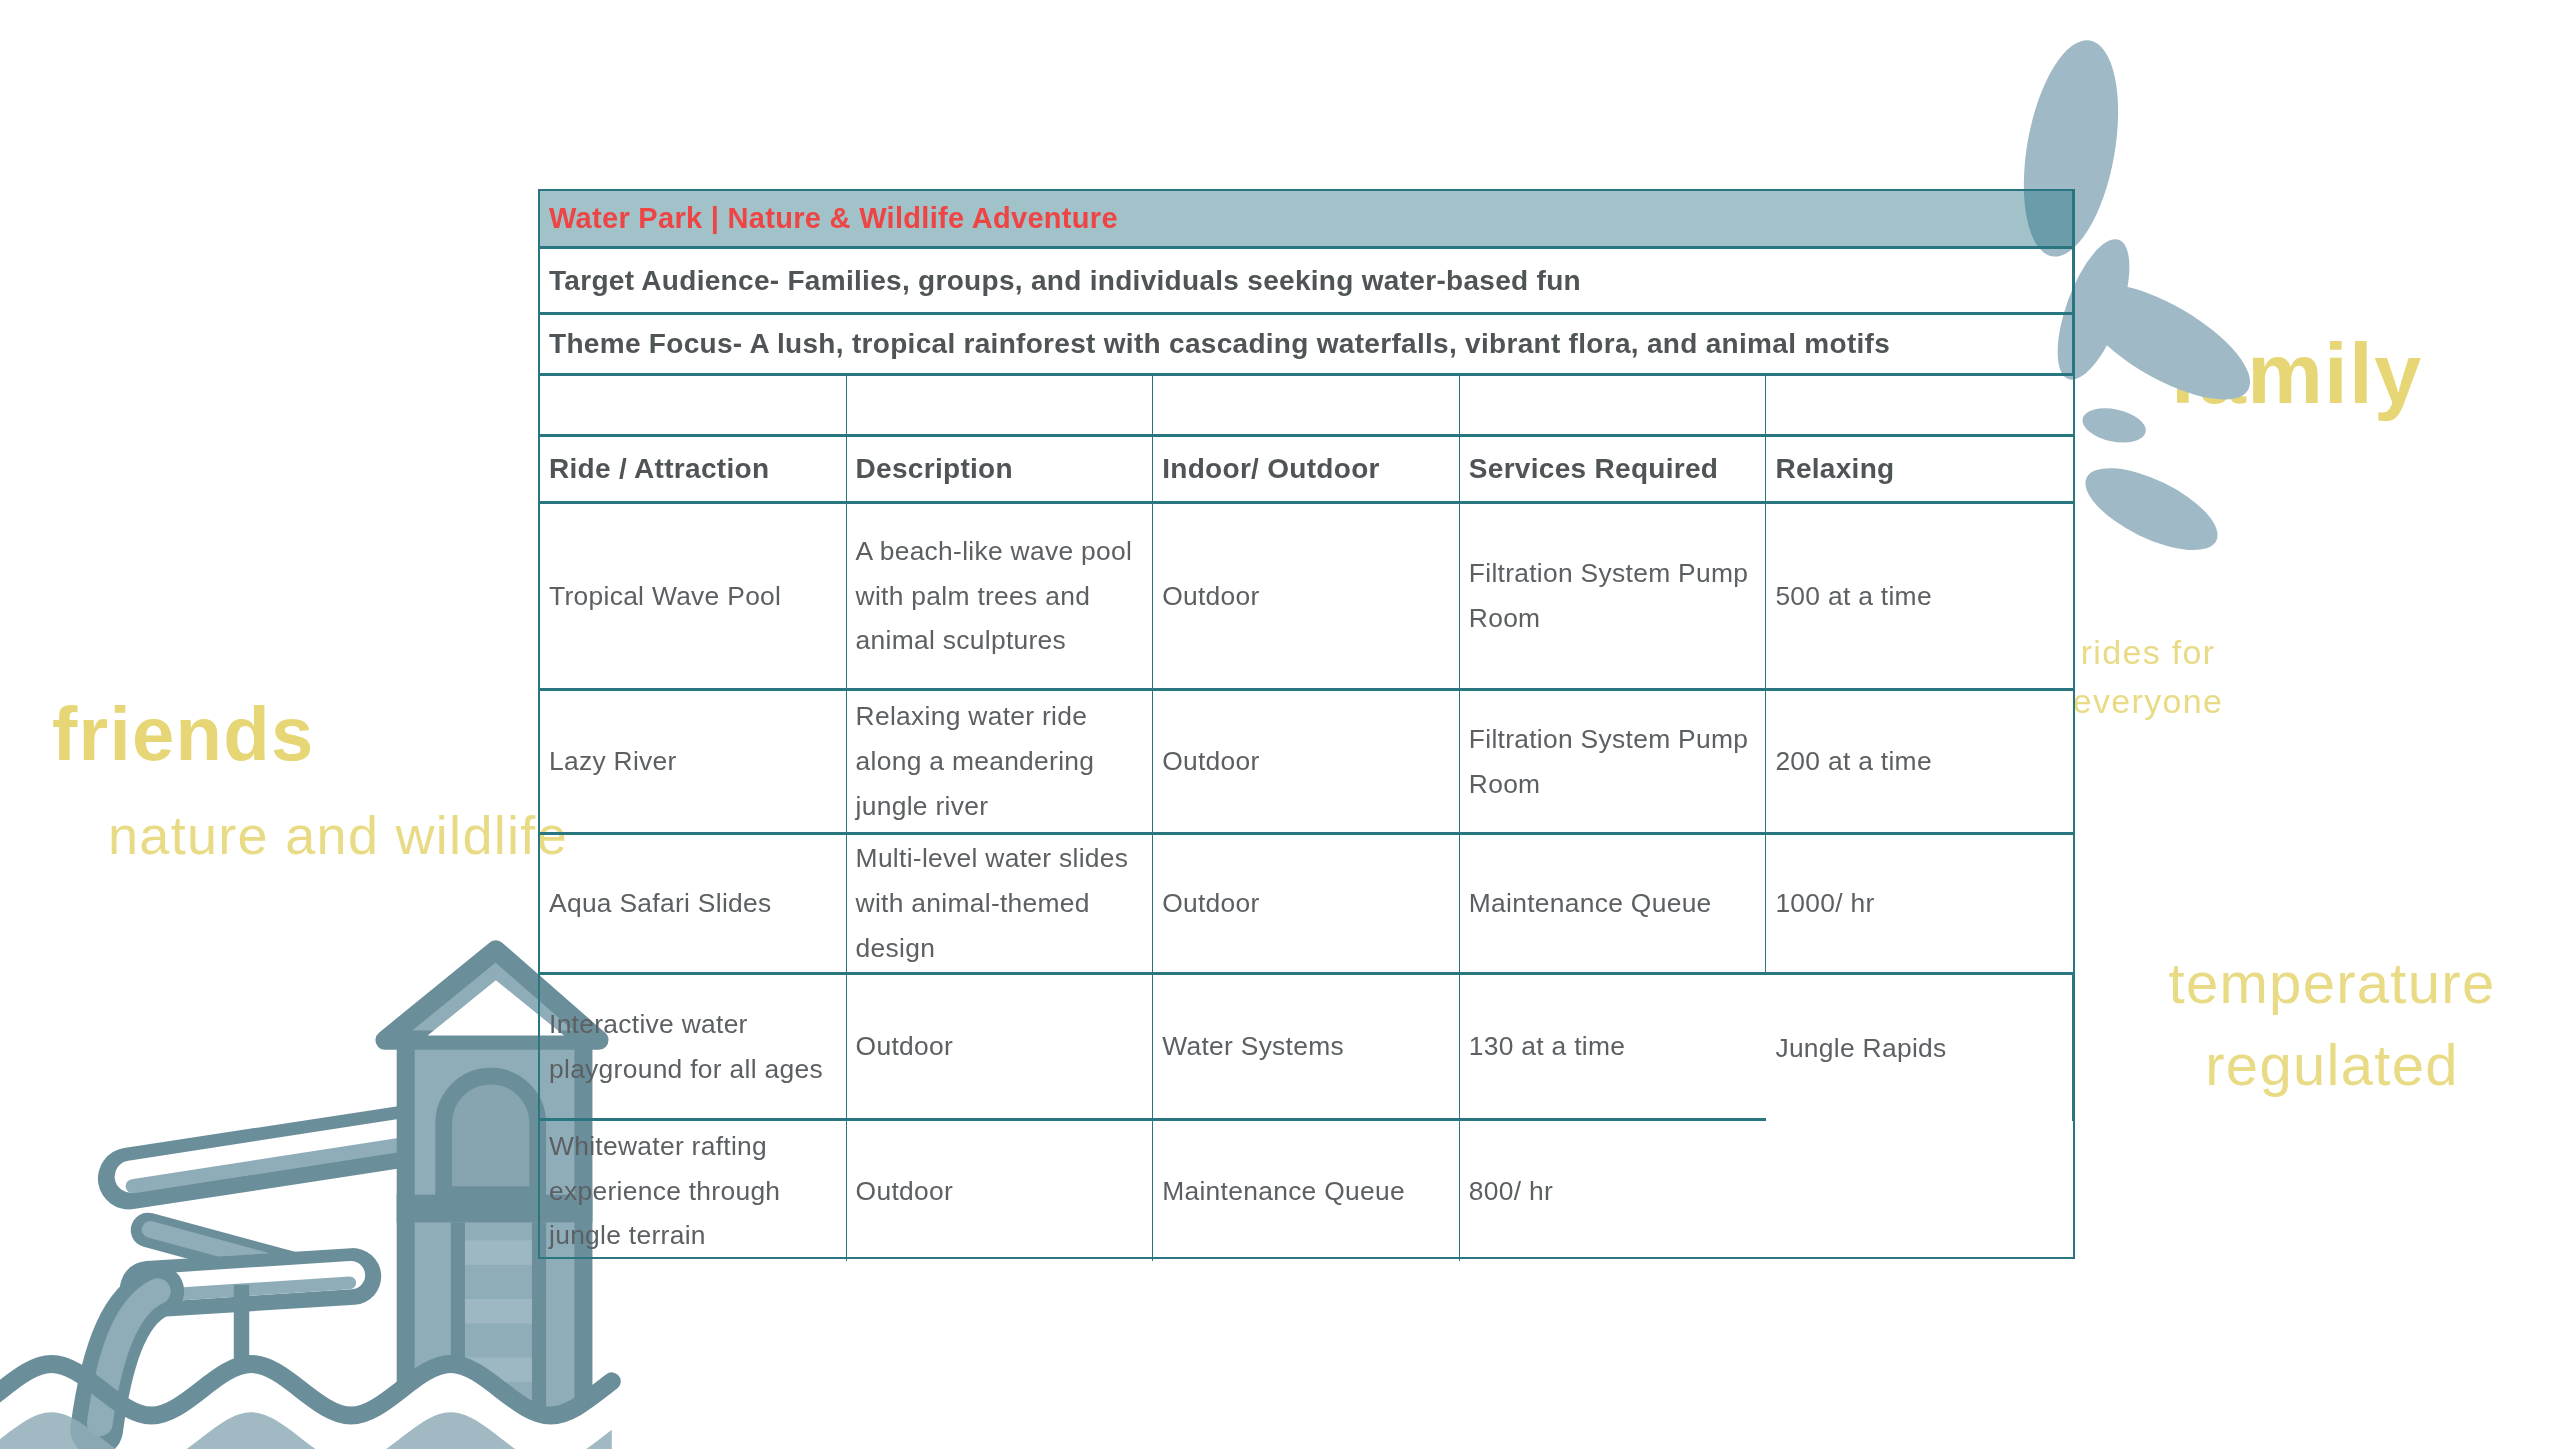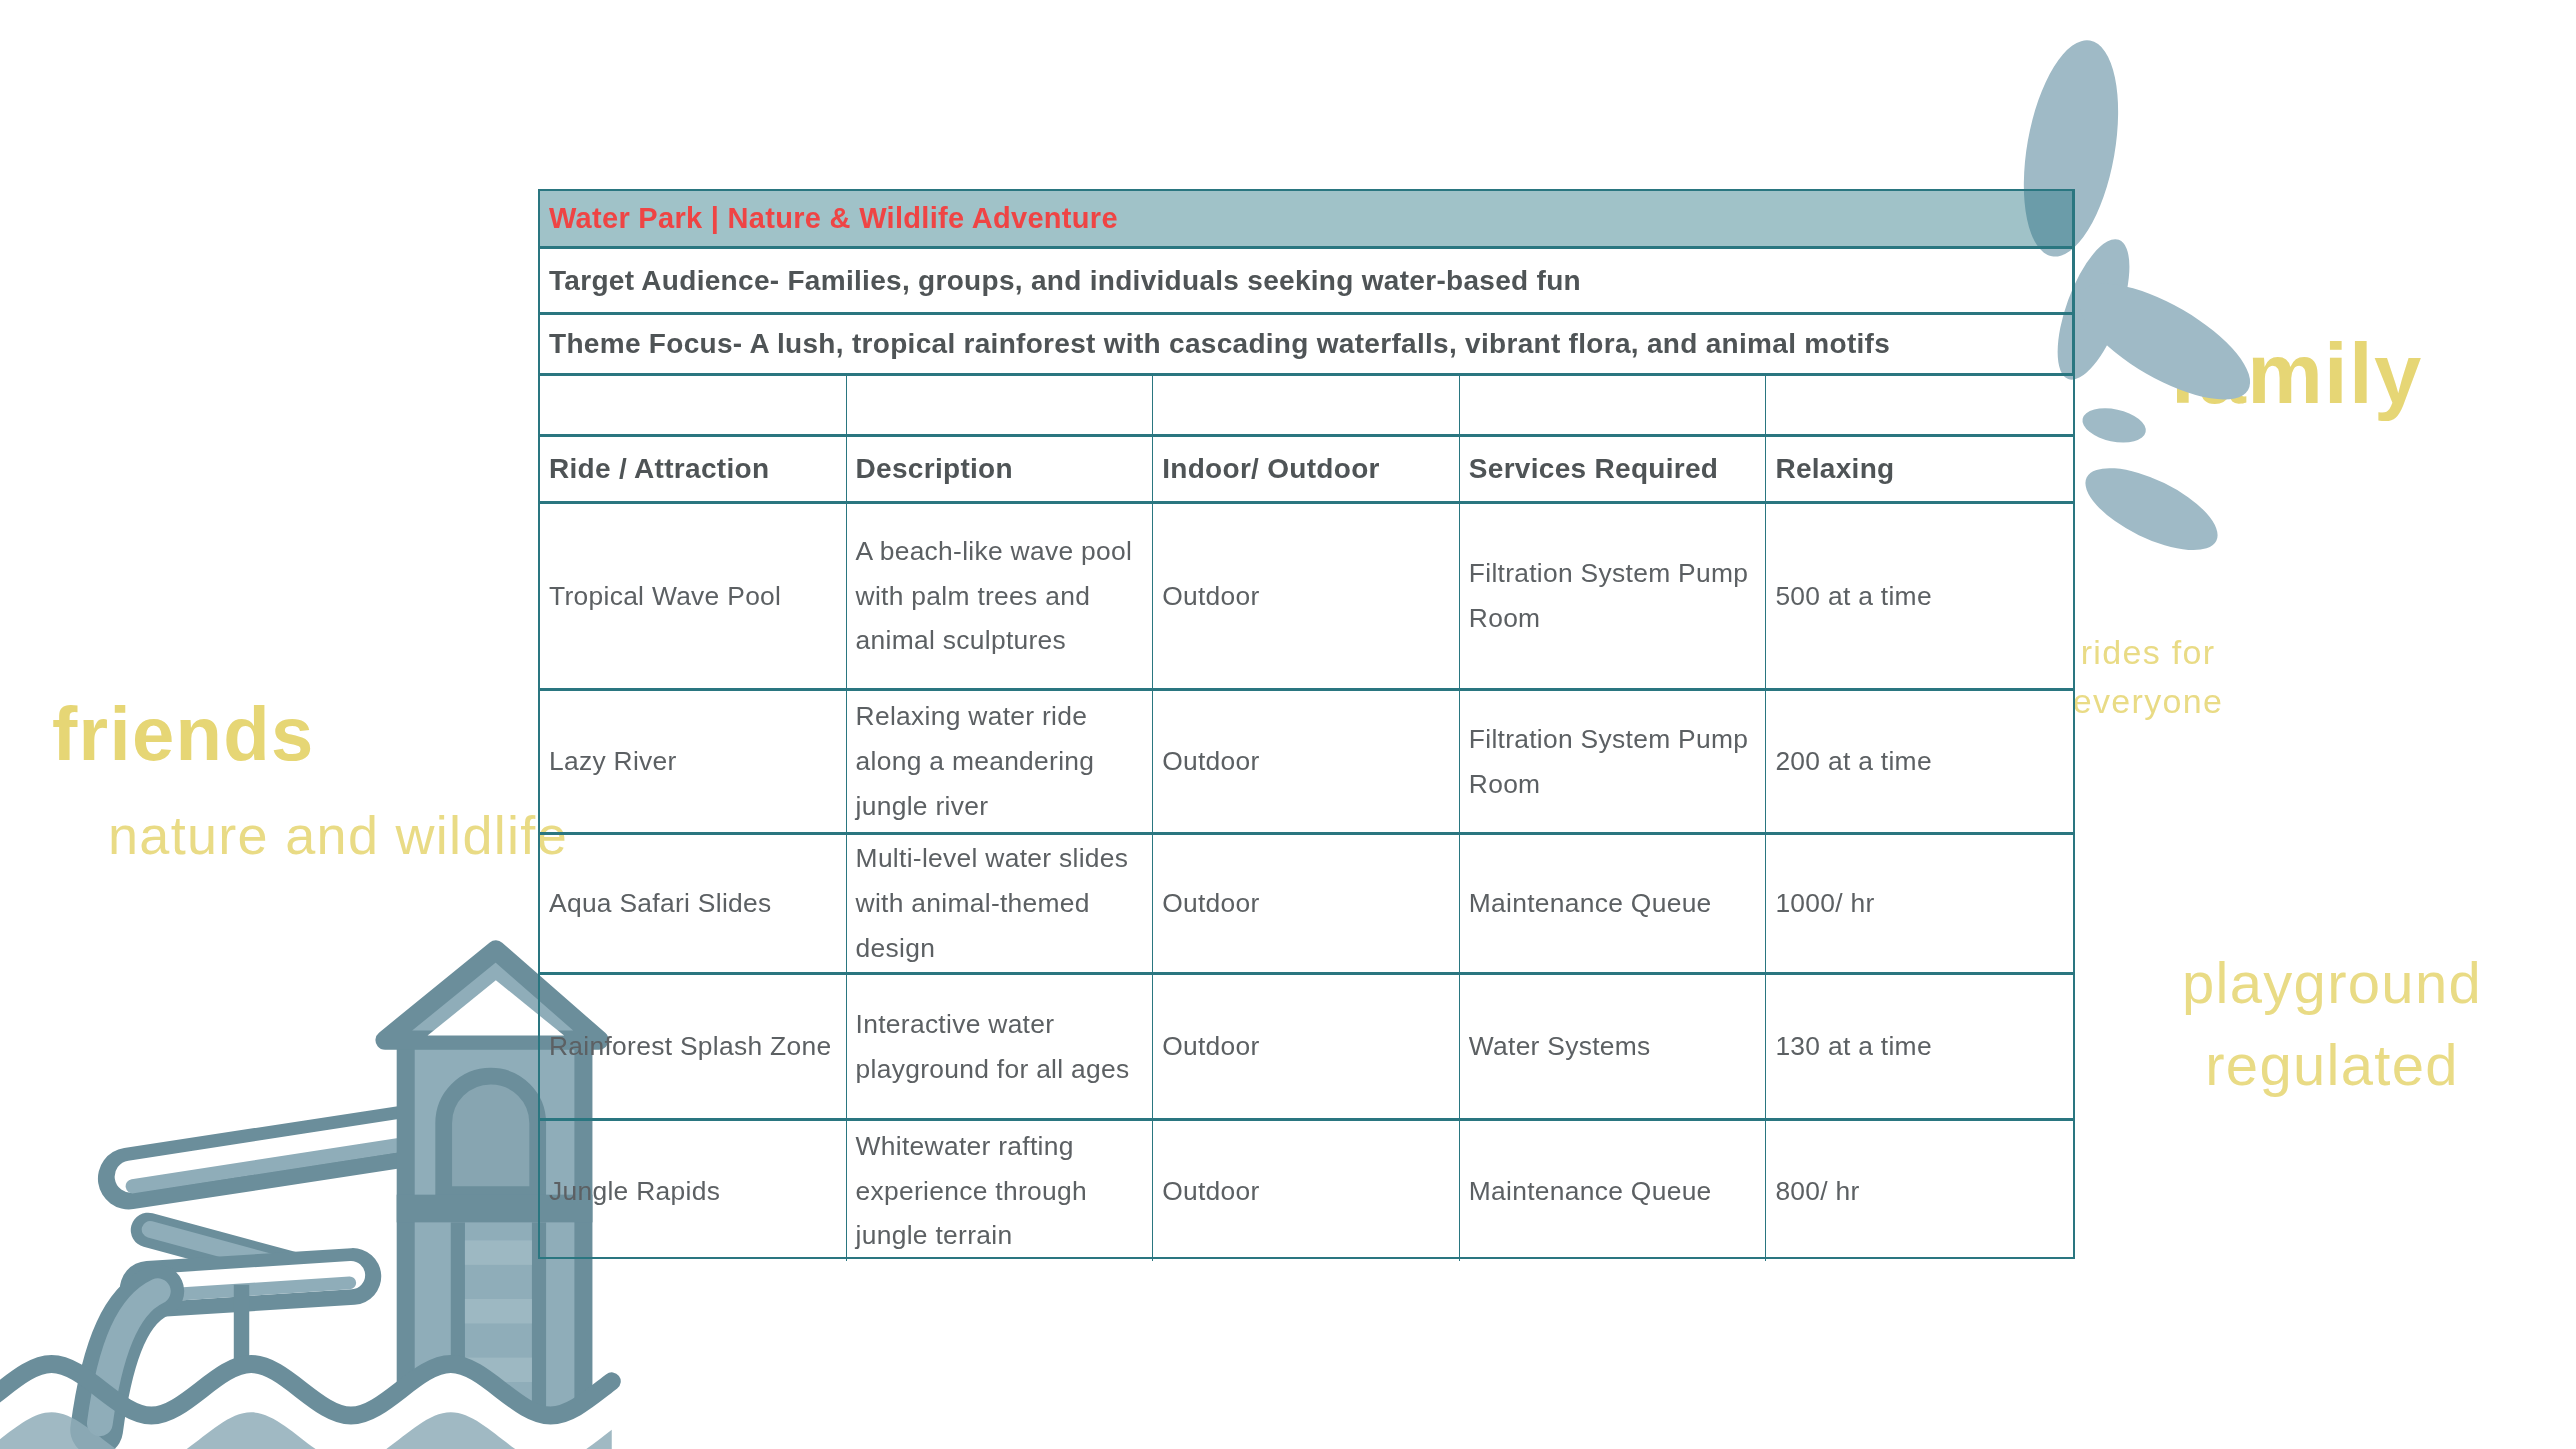--- a/index.html
+++ b/index.html
@@ -51,21 +51,21 @@
 <div class="decor word" id="word-nature">nature and wildlife</div>
 
 <div class="decor word" id="word-rides">
   <div>rides for</div>
   <div>everyone</div>
 </div>
 
 <div class="decor word bold" id="word-family">family</div>
 
 <div class="decor word" id="word-temp">
-  <div>playground</div>
+  <div>temperature</div>
   <div>regulated</div>
 </div>
 
 <svg class="decor" style="left:1984px;top:26px;" width="335" height="554" viewBox="0 0 520 860">
   <g fill="#9fbac6">
     <ellipse cx="135" cy="190" rx="68" ry="170" transform="rotate(10 135 190)"></ellipse>
     <ellipse cx="170" cy="440" rx="42" ry="115" transform="rotate(20 170 440)"></ellipse>
     <ellipse cx="280" cy="490" rx="150" ry="57" transform="rotate(30 280 490)"></ellipse>
     <ellipse cx="202" cy="620" rx="50" ry="25" transform="rotate(12 202 620)"></ellipse>
     <ellipse cx="260" cy="750" rx="112" ry="45" transform="rotate(26 260 750)"></ellipse>
@@ -148,21 +148,20 @@
   <div class="cell">Outdoor</div>
   <div class="cell">Filtration System Pump Room</div>
   <div class="cell last-col">200 at a time</div>
 
   <div class="cell">Aqua Safari Slides</div>
   <div class="cell">Multi-level water slides with animal-themed design</div>
   <div class="cell">Outdoor</div>
   <div class="cell">Maintenance Queue</div>
   <div class="cell last-col">1000/ hr</div>
 
-  <div class="cell">Rainforest Splash Zone</div>
   <div class="cell">Interactive water playground for all ages</div>
   <div class="cell">Outdoor</div>
   <div class="cell">Water Systems</div>
   <div class="cell last-col">130 at a time</div>
 
   <div class="cell last-row">Jungle Rapids</div>
   <div class="cell last-row">Whitewater rafting experience through jungle terrain</div>
   <div class="cell last-row">Outdoor</div>
   <div class="cell last-row">Maintenance Queue</div>
   <div class="cell last-col last-row">800/ hr</div>

